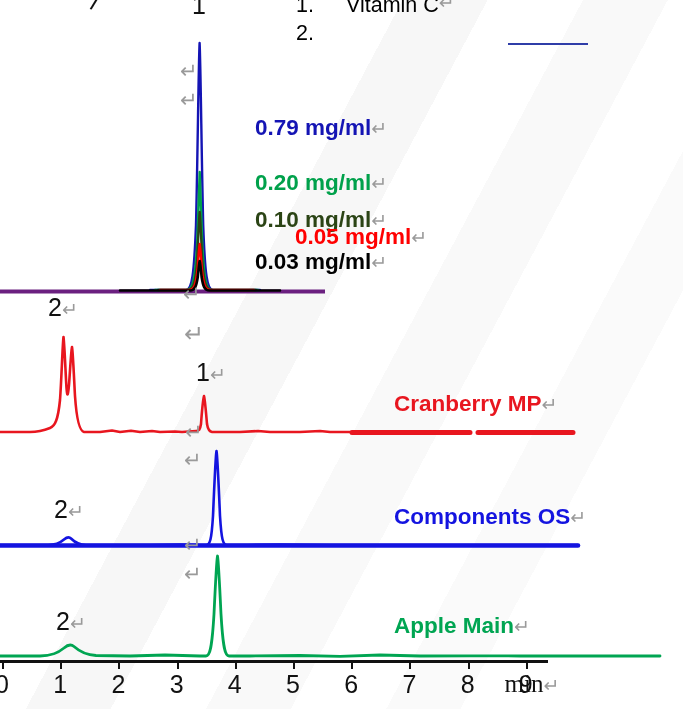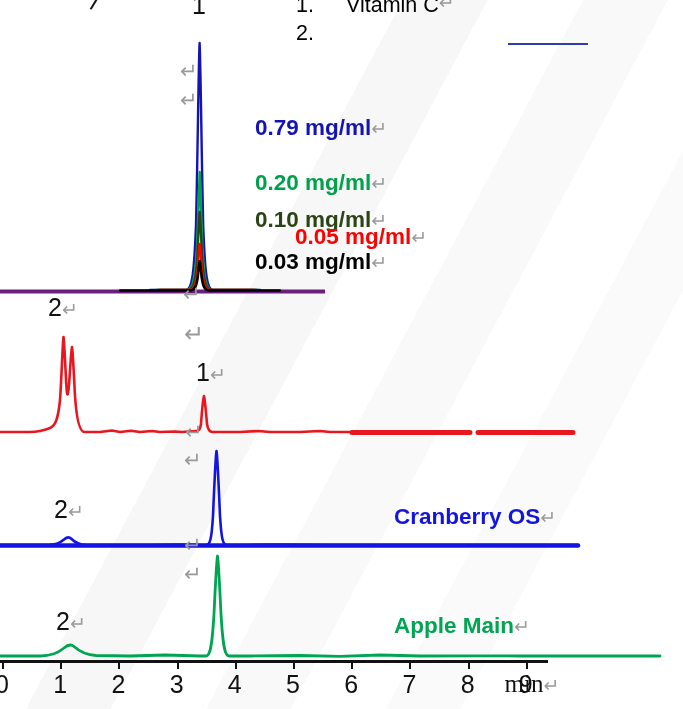--- a/index.html
+++ b/index.html
@@ -167,22 +167,25 @@
   <div class="conc" style="top: 187px; color: rgb(43, 68, 21); margin-top: 20px;">
     <span>0.10 mg/ml</span><span class="ret" style="color: rgb(154, 154, 154);">↵</span>
   </div>
   <div class="conc" style="top: 224px; color: rgb(255, 0, 0); margin-left: 40px;">
     <span>0.05 mg/ml</span><span class="ret" style="color: rgb(154, 154, 154);">↵</span>
   </div>
   <div class="conc" style="top: 249px; color: rgb(0, 0, 0);">
     <span>0.03 mg/ml</span><span class="ret" style="color: rgb(154, 154, 154);">↵</span>
   </div>
 
+  <div class="sample" style="left: 394px; top: 391px; color: rgb(232, 22, 31);">
+    <span>Cranberry MP</span><span class="ret" style="color: rgb(154, 154, 154);">↵</span>
+  </div>
   <div class="sample" style="left: 394px; top: 504px; color: rgb(20, 20, 224);">
-    <span>Cranberry OS</span><span class="ret" style="color: rgb(154, 154, 154);">↵</span>
+    <span>Components OS</span><span class="ret" style="color: rgb(154, 154, 154);">↵</span>
   </div>
   <div class="sample" style="left: 394px; top: 613px; color: rgb(0, 165, 82);">
     <span>Apple Main</span><span class="ret" style="color: rgb(154, 154, 154);">↵</span>
   </div>
 
   <div class="axis-wrap">
     <div class="axis-line"></div>
     <div id="ticks">
         <div class="tick" style="left: 2px;"></div>
         <div class="ticklabel" style="left: 2px;">0</div>

